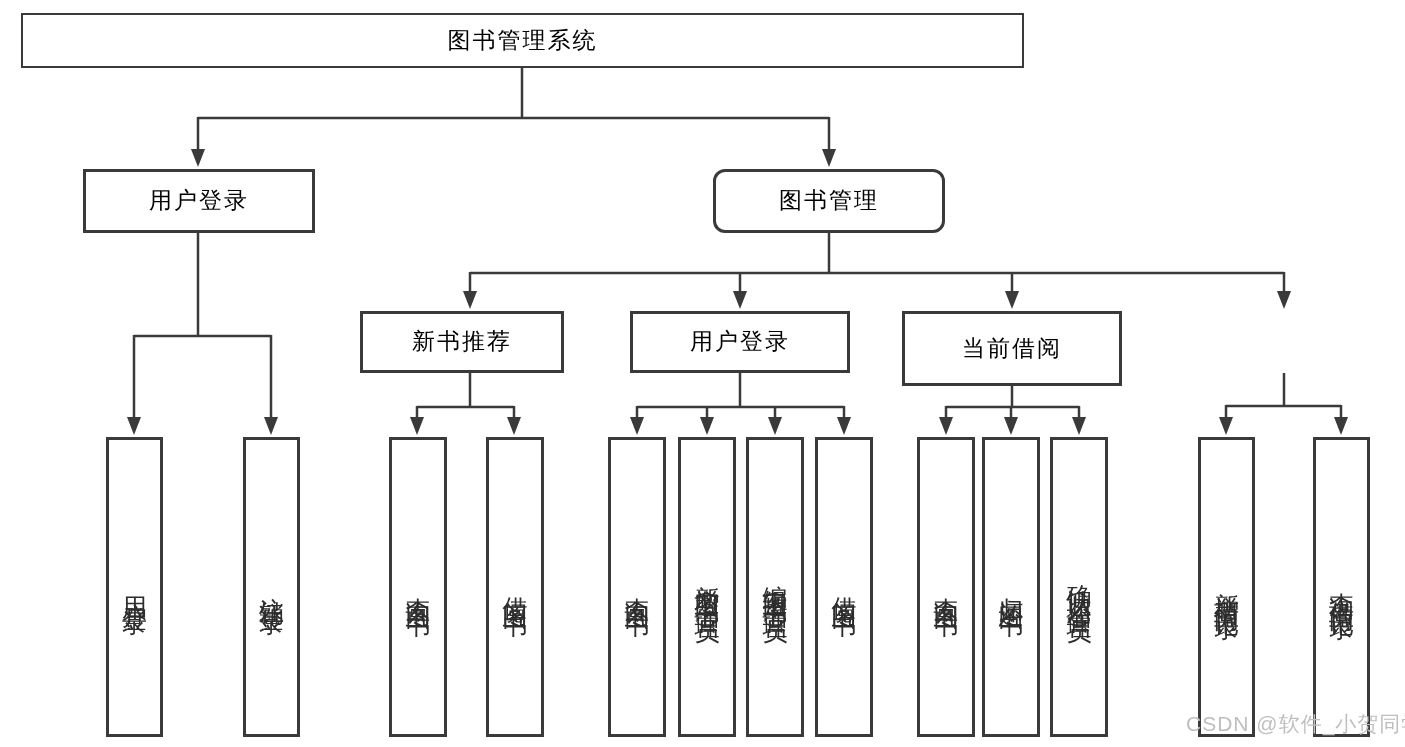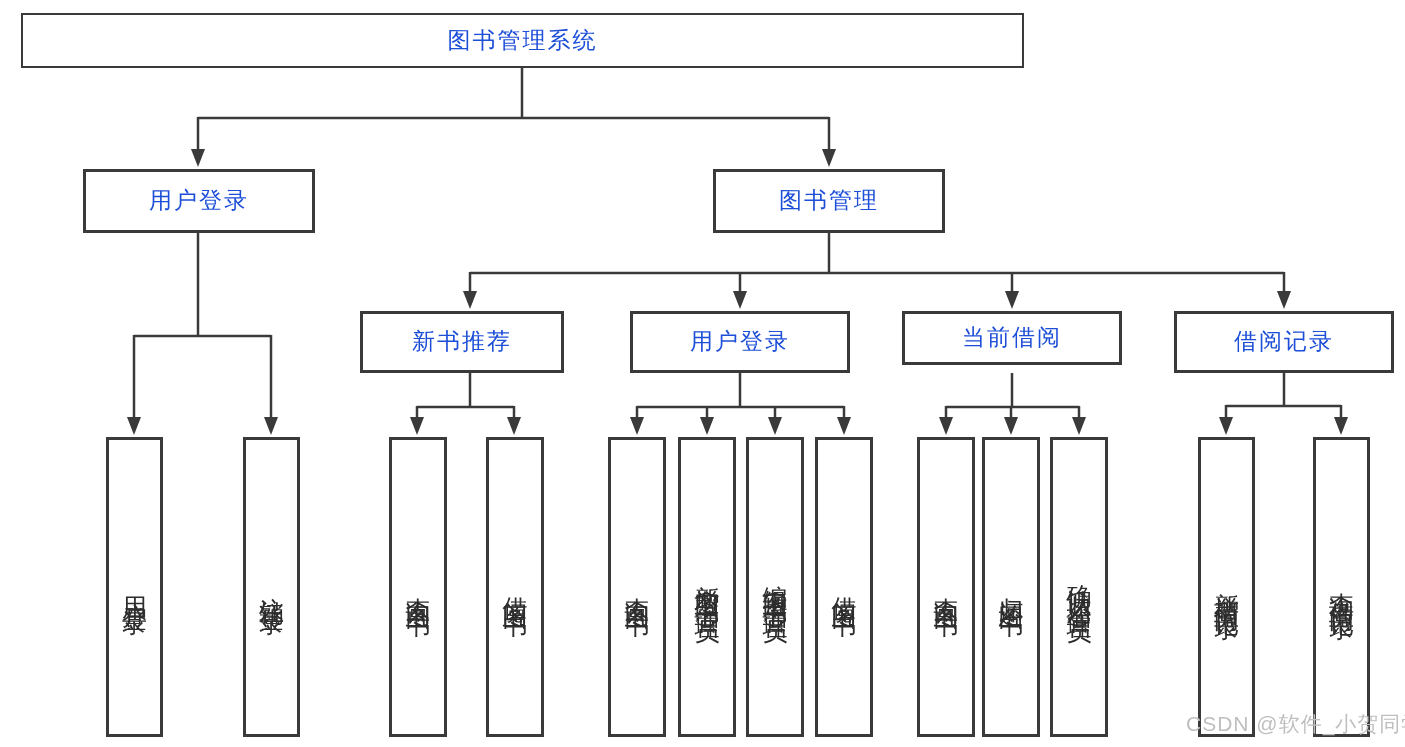--- a/index.html
+++ b/index.html
@@ -14,21 +14,21 @@
   .connectors {
     position: absolute;
     left: 0; top: 0;
     width: 1405px; height: 747px;
   }
   .node {
     position: absolute;
     box-sizing: border-box;
     background: #ffffff;
     border: 3px solid #3a3a3a;
-    color: #1d4ed8;
+    color: #000000;
     display: flex;
     align-items: center;
     justify-content: center;
     text-align: center;
     font-size: 23px;
     letter-spacing: 2px;
     line-height: 1.2;
   }
   .node.root { border-width: 2px; }
   .leaf {
@@ -123,26 +123,25 @@
       <polygon points="1004,417 1018,417 1011,435"></polygon>
       <polygon points="1072,417 1086,417 1079,435"></polygon>
       <polygon points="1219,417 1233,417 1226,435"></polygon>
       <polygon points="1334,417 1348,417 1341,435"></polygon>
     </g>
   </svg>
 
   <div class="node root" style="left:21px; top:13px; width:1003px; height:55px;">图书管理系统</div>
 
   <div class="node" style="left:83px; top:169px; width:232px; height:64px;">用户登录</div>
-  <div class="node" style="left:713px; top:169px; width:232px; height:64px;">图书管理</div>
+  <div class="node" style="left:713px; top:169px; width:232px; height:64px;border-radius:12px;">图书管理</div>
 
   <div class="node" style="left:360px; top:311px; width:204px; height:62px;">新书推荐</div>
   <div class="node" style="left:630px; top:311px; width:220px; height:62px;">用户登录</div>
-  <div class="node" style="left:902px; top:311px; width:220px; height:54px;">当前借阅</div>
-  <div class="node" style="left:1174px; top:311px; width:220px; height:62px;">借阅记录</div>
+  <div class="node" style="left:902px; top:311px; width:220px; height:75px;">当前借阅</div>
 
   <div class="leaf" style="left:106px; top:437px; width:57px; height:300px;">用户登录</div>
   <div class="leaf" style="left:243px; top:437px; width:57px; height:300px;">注销登录</div>
 
   <div class="leaf" style="left:389px; top:437px; width:58px; height:300px;">查询图书</div>
   <div class="leaf" style="left:486px; top:437px; width:58px; height:300px;">借阅图书</div>
 
   <div class="leaf" style="left:608px; top:437px; width:58px; height:300px;">查询图书</div>
   <div class="leaf" style="left:678px; top:437px; width:58px; height:300px;">新增图书（管理员）</div>
   <div class="leaf" style="left:746px; top:437px; width:58px; height:300px;">编辑图书（管理员）</div>

